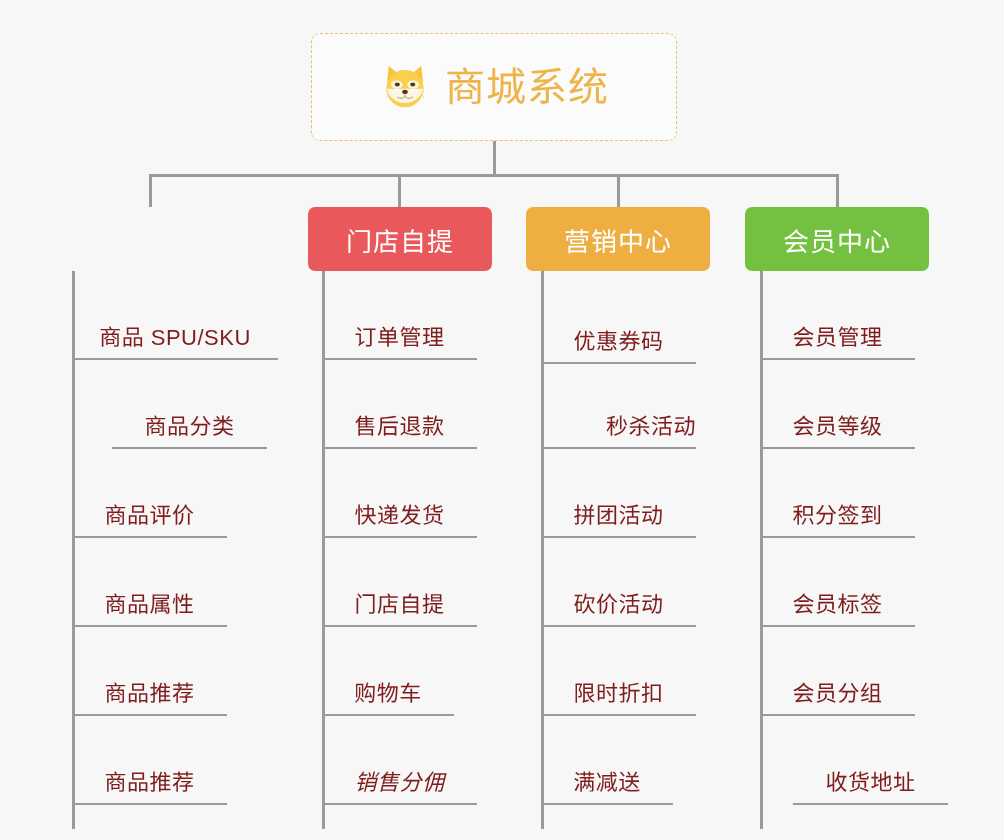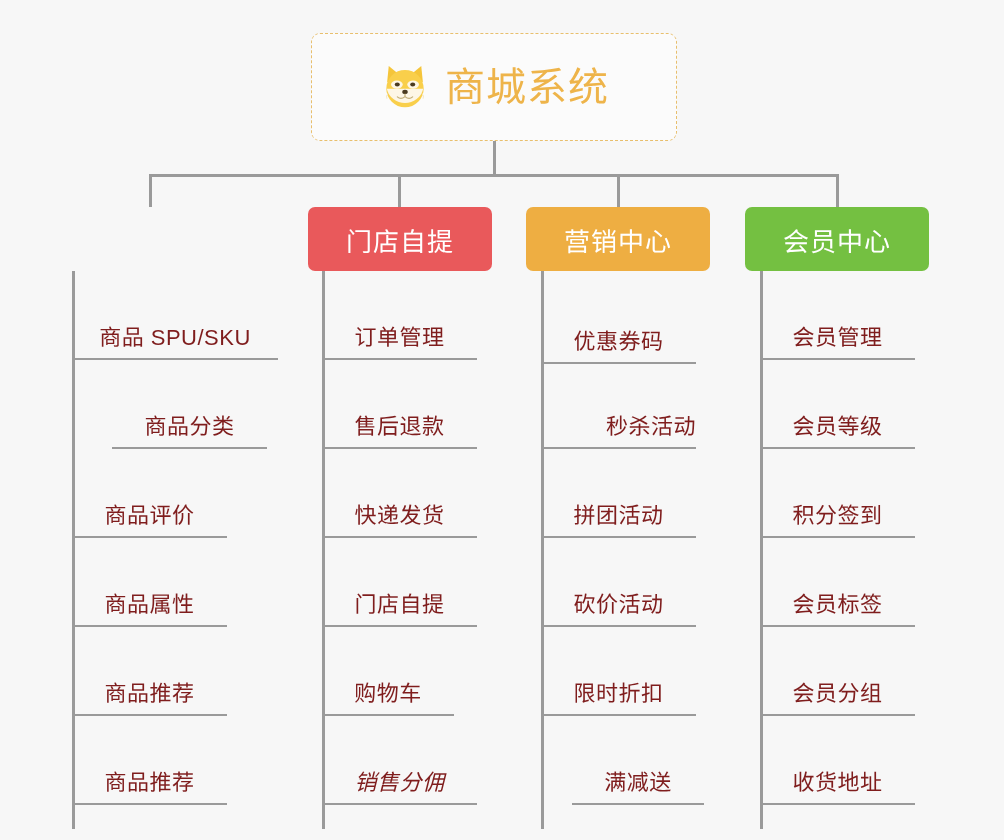--- a/index.html
+++ b/index.html
@@ -209,21 +209,21 @@
       </div>
     <div class="leaf" style="top:178px; width:155px;">
         <span class="leaf-label">拼团活动</span>
       </div>
     <div class="leaf" style="top:267px; width:155px;">
         <span class="leaf-label">砍价活动</span>
       </div>
     <div class="leaf" style="top:356px; width:155px;">
         <span class="leaf-label">限时折扣</span>
       </div>
-    <div class="leaf" style="top:445px; width:132px;margin-left:31px;">
+    <div class="leaf" style="top:445px; width:132px;">
         <span class="leaf-label">满减送</span>
       </div>
   </div>
 
   <div class="cat-box" style="left:745px; width:184px; background:#74c041;">
     <span>会员中心</span>
   </div>
   <div class="branch" style="left:760px;">
     <div class="trunk" style="height:558px;"></div>
     <div class="leaf" style="top:0px;   width:155px;">
@@ -234,18 +234,18 @@
       </div>
     <div class="leaf" style="top:178px; width:155px;">
         <span class="leaf-label">积分签到</span>
       </div>
     <div class="leaf" style="top:267px; width:155px;">
         <span class="leaf-label">会员标签</span>
       </div>
     <div class="leaf" style="top:356px; width:155px;">
         <span class="leaf-label">会员分组</span>
       </div>
-    <div class="leaf" style="top:445px; width:155px;">
+    <div class="leaf" style="top:445px; width:155px;margin-left:33px;">
         <span class="leaf-label">收货地址</span>
       </div>
   </div>
 
 </div>
 
 </body></html>

